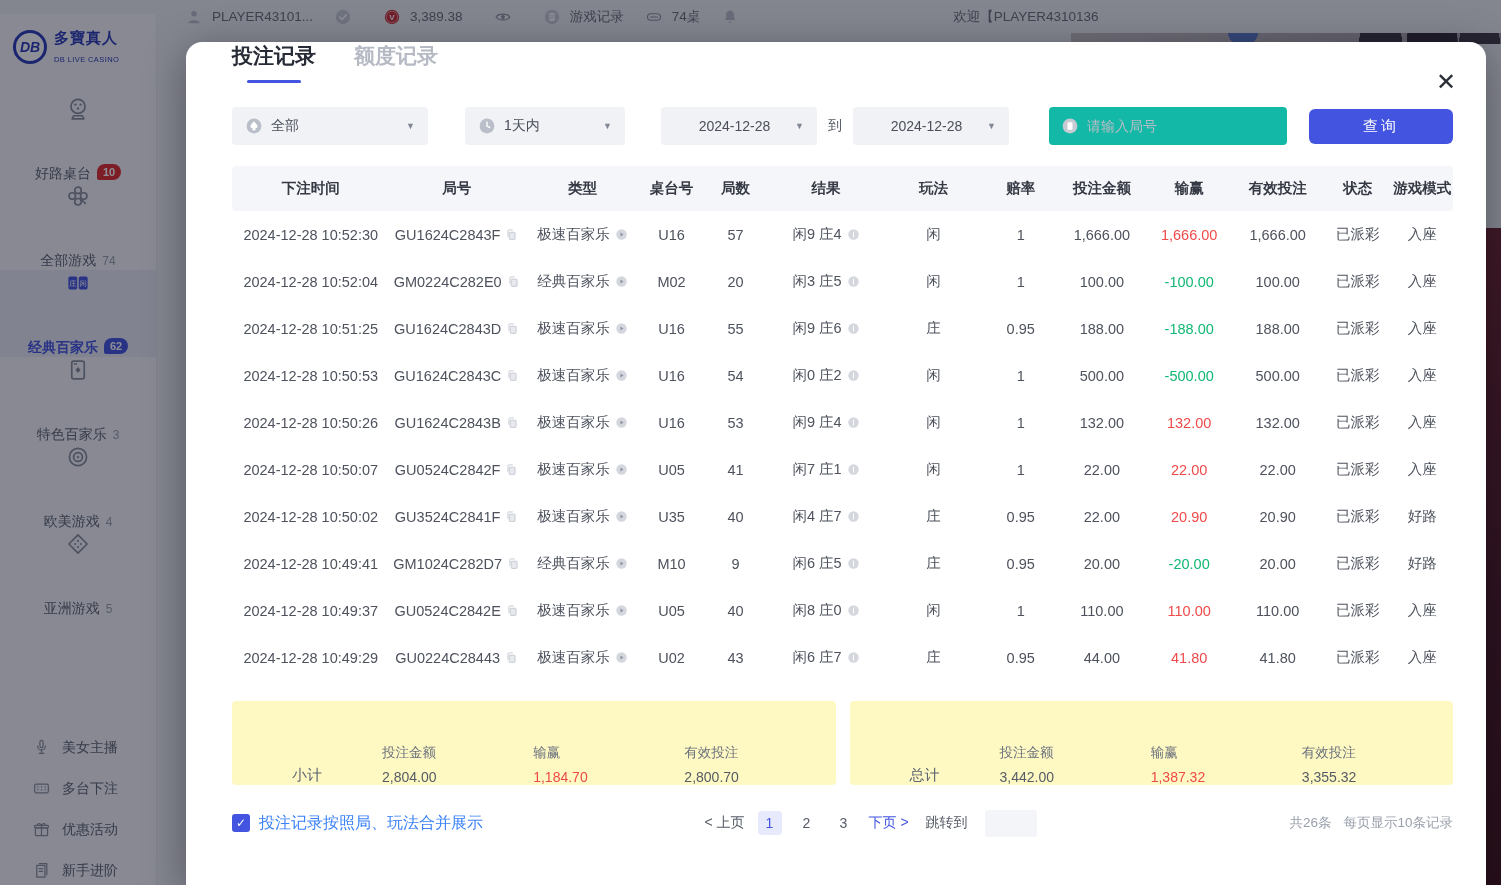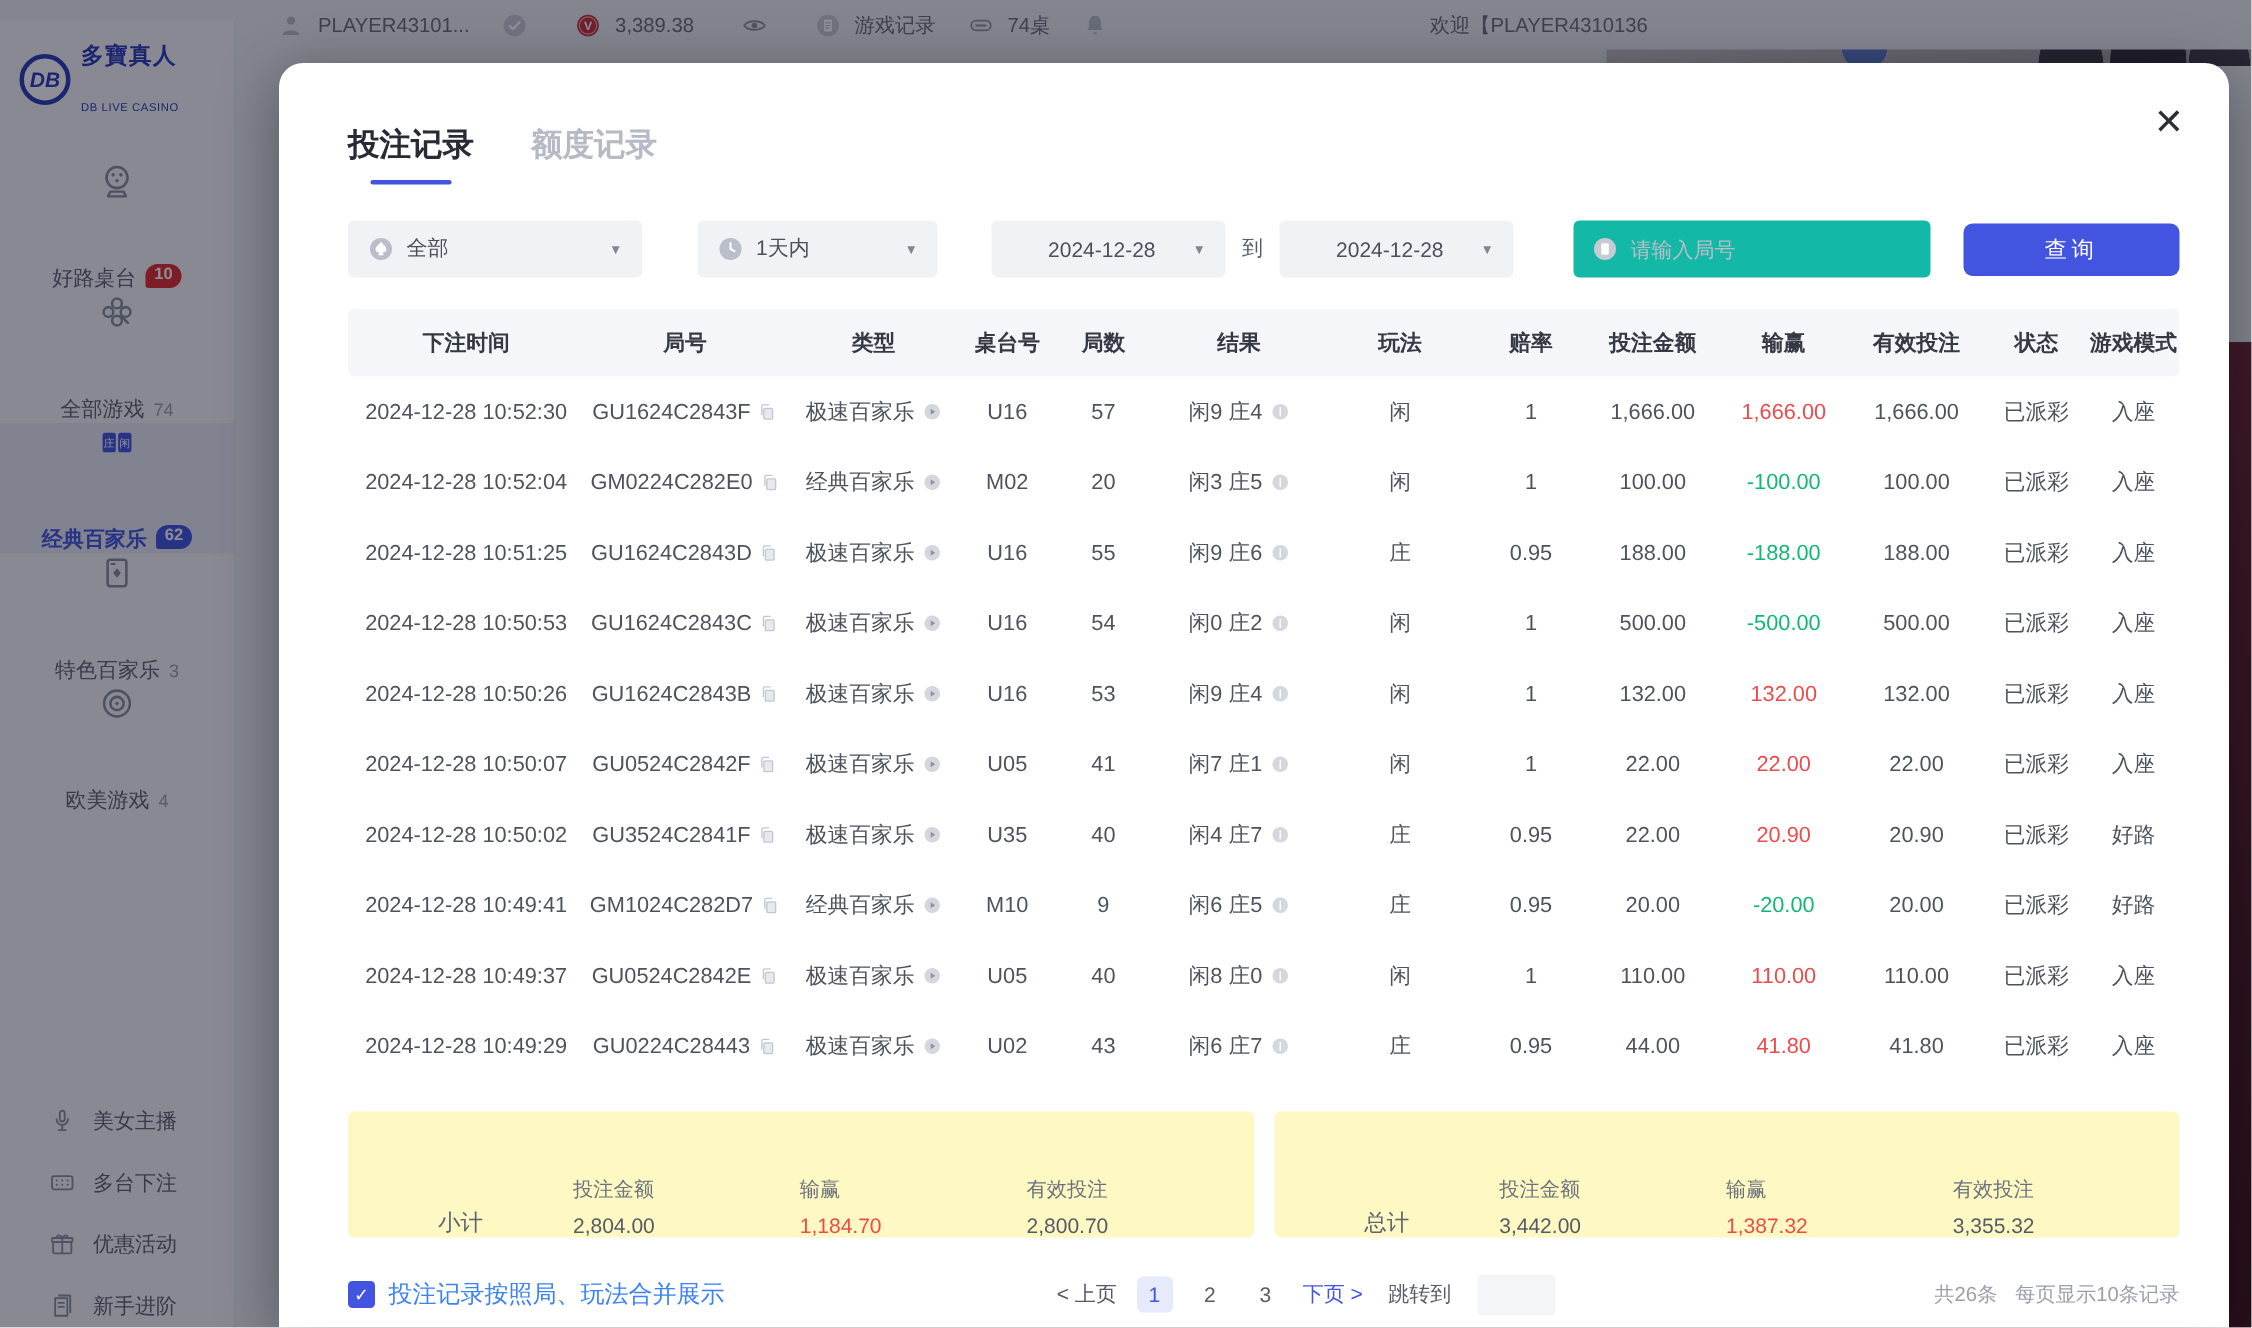--- a/index.html
+++ b/index.html
@@ -21,21 +21,21 @@
     radial-gradient(ellipse 36px 56px at 72% 104%, #3a3640 0 60%, transparent 61%),
     radial-gradient(ellipse 34px 52px at 95% 102%, #403a44 0 60%, transparent 61%),
     radial-gradient(circle 15px at 40% 72%, #5a79c8 0 100%, transparent 101%),
     linear-gradient(90deg,#c6c2c6,#a39ea6)}
   .right-strip{position:absolute;right:0;top:228px;width:15px;bottom:0;z-index:1;background:linear-gradient(#6d2230,#4a1723 60%,#401018)}
 
   .sidebar{position:absolute;top:14px;left:0;width:157px;height:100%;background:#f5f6f9;z-index:2;border-right:1px solid #e4e6ec}
   .logo{display:flex;align-items:center;gap:7px;padding:16px 0 0 13px;cursor:pointer}
   .logo-circle{width:34px;height:34px;border:3px solid #2a3ab5;border-radius:50%;color:#2a3ab5;font-weight:bold;font-size:14px;display:flex;align-items:center;justify-content:center;background:#fff;font-style:italic}
   .logo-name{color:#2a3ab5;font-weight:bold;font-size:15px;letter-spacing:1px;line-height:1.1}
-  .logo-sub{color:#2a3ab5;font-size:7.5px;letter-spacing:.4px;margin-top:20px}
+  .logo-sub{color:#2a3ab5;font-size:7.5px;letter-spacing:.4px;margin-top:8px}
   .sidebar-nav{margin-top:32px}
   .nav-item{height:87px;display:flex;flex-direction:column;align-items:center;justify-content:space-between;gap:8px;cursor:pointer}
   .nav-item.active{background:#e8ebf4}
   .nav-icon svg{width:26px;height:26px;display:block}
   .nav-label-row{display:flex;align-items:center;gap:6px}
   .nav-label{font-size:14px;color:#5d6370}
   .nav-item.active .nav-label{color:var(--accent);font-weight:bold}
   .badge{font-size:11px;line-height:1}
   .badge.red{background:var(--badge-red);color:#fff;padding:2.5px 6px;border-radius:8px 8px 8px 2px;font-weight:bold;transform:translateY(-2px)}
   .badge.blue{background:var(--accent);color:#fff;padding:2.5px 6px;border-radius:8px 8px 8px 2px;font-weight:bold;transform:translateY(-2px)}
@@ -43,21 +43,21 @@
   .sidebar-footer{position:absolute;bottom:8px;left:0;right:0}
   .sf-item{display:flex;align-items:center;gap:11px;padding:11px 0 11px 32px;cursor:pointer}
   .sf-icon svg{width:19px;height:19px;display:block}
   .sf-label{font-size:14px;color:#5d6370}
 
   .overlay{position:absolute;inset:0;background:rgba(12,15,31,0.47);z-index:5}
 
   
   .modal{position:absolute;left:186px;top:42px;width:1300px;height:843px;background:#fff;border-radius:16px 16px 0 0;z-index:10;padding:0 33px 0 46px;box-shadow:0 8px 40px rgba(0,0,0,.35)}
   .close{position:absolute;top:28px;right:30px;font-size:24px;color:#2b2f38;cursor:pointer;line-height:1}
-  .tabs{display:flex;gap:38px;padding-top:40px}
+  .tabs{display:flex;gap:38px;}
   .tab{font-size:21px;font-weight:bold;color:#b6bac4;position:relative;cursor:pointer;padding-bottom:13px}
   .tab.active{color:#262b35}
   .tab.active::after{content:"";position:absolute;left:50%;transform:translateX(-50%);bottom:0;width:54px;height:3px;border-radius:2px;background:var(--accent)}
 
   .filters{display:flex;align-items:center;margin-top:24px}
   .sel{height:38px;background:#f1f2f6;border-radius:4px;display:flex;align-items:center;padding:0 13px;font-size:14px;color:#4a4f5a;cursor:pointer}
   .sel-icon svg{width:18px;height:18px;display:block}
   .sel-label{margin-left:8px}
   .caret{margin-left:auto;font-size:9px;color:#818795}
   .sel-game{width:196px;margin-right:37px}
@@ -230,20 +230,35 @@
             <circle cx="10" cy="10" r="6.6"></circle>
             <circle cx="10" cy="10" r="3.4"></circle>
             <path d="M10 8.8 L11.1 10 L10 11.2 L8.9 10 Z" fill="#878D99" stroke="none"></path>
           </svg>
         </span>
         <div class="nav-label-row">
           <span class="nav-label">欧美游戏</span>
           <span class="badge plain">4</span>
         </div>
       </div>
+      <div class="nav-item">
+        <span class="nav-icon">
+          <svg viewBox="0 0 20 20" fill="none" stroke="#878D99" stroke-width="1.3" stroke-linejoin="round">
+            <path d="M10 3 L17 10 L10 17 L3 10 Z"></path>
+            <circle cx="10" cy="7.6" r=".85" fill="#878D99" stroke="none"></circle>
+            <circle cx="7.8" cy="10" r=".85" fill="#878D99" stroke="none"></circle>
+            <circle cx="12.2" cy="10" r=".85" fill="#878D99" stroke="none"></circle>
+            <circle cx="10" cy="12.4" r=".85" fill="#878D99" stroke="none"></circle>
+          </svg>
+        </span>
+        <div class="nav-label-row">
+          <span class="nav-label">亚洲游戏</span>
+          <span class="badge plain">5</span>
+        </div>
+      </div>
     </nav>
   <div class="sidebar-footer">
       <div class="sf-item">
         <span class="sf-icon">
           <svg viewBox="0 0 20 20" fill="none" stroke="#8A909B" stroke-width="1.3" stroke-linecap="round">
             <rect x="8.3" y="2.6" width="3.4" height="7.6" rx="1.7"></rect>
             <path d="M6 8.6 a4 4 0 0 0 8 0"></path>
             <path d="M10 12.6 V15.4"></path>
             <path d="M7.6 16.2 H12.4"></path>
           </svg>

